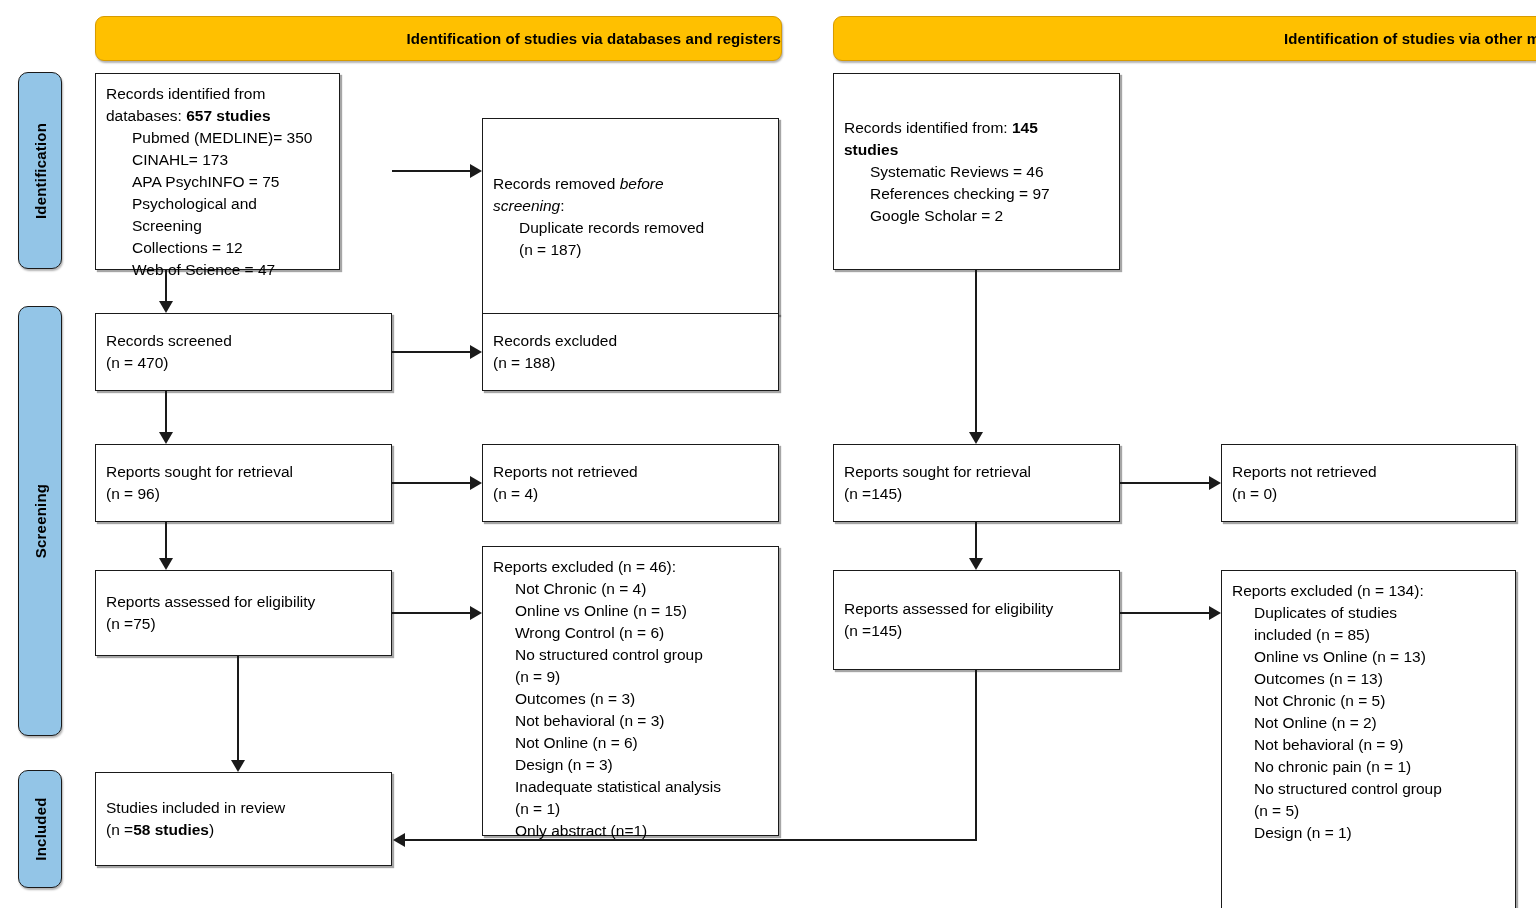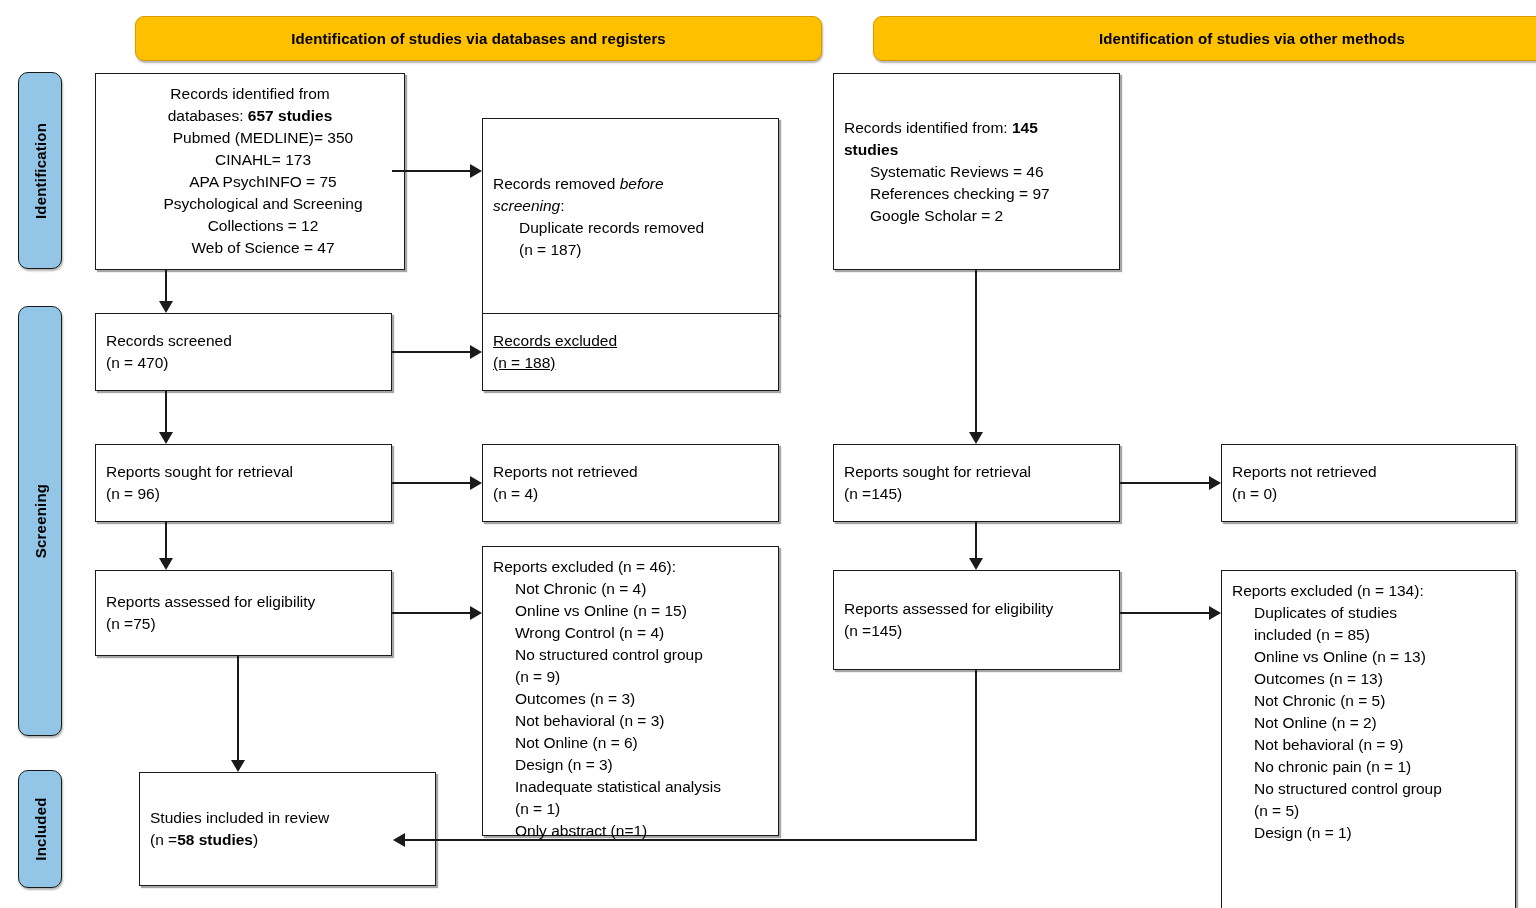--- a/index.html
+++ b/index.html
@@ -21,27 +21,26 @@
 
   
   .banner {
     position: absolute;
     background: #FFC000;
     border: 1px solid #d79b00;
     border-radius: 9px;
     box-sizing: border-box;
     display: flex;
     align-items: center;
-    justify-content: center;
+    justify-content: flex-end;
     font-weight: bold;
     font-size: 15px;
     color: #000;
     letter-spacing: 0.1px;
     box-shadow: 1px 2px 2px rgba(0,0,0,0.30);
-    margin-left: 40px;
   }
 
   
   .stage {
     position: absolute;
     background: #93C5E7;
     border: 1px solid #1a1a1a;
     border-radius: 10px;
     box-sizing: border-box;
     box-shadow: 1px 2px 2px rgba(0,0,0,0.30);
@@ -134,21 +133,21 @@
   </div>
 
   <div class="stage" style="left:18px; top:306px; width:44px; height:430px;">
     <span class="stage-label">Screening</span>
   </div>
 
   <div class="stage" style="left:18px; top:770px; width:44px; height:118px;">
     <span class="stage-label">Included</span>
   </div>
 
-  <div class="box align-top" style="left:95px; top:73px; width:310px; height:197px;text-align:center;">
+  <div class="box align-top" style="left:95px; top:73px; width:245px; height:197px;">
     <div class="box-text">
       <span>Records identified from</span><br>
       <span>databases: </span><b class="bold">657 studies</b><br>
       <span class="ind">Pubmed (MEDLINE)= 350</span>
       <span class="ind">CINAHL= 173</span>
       <span class="ind">APA PsychINFO = 75</span>
       <span class="ind">Psychological and Screening</span>
       <span class="ind">Collections = 12</span>
       <span class="ind">Web of Science = 47</span>
     </div>
@@ -163,21 +162,21 @@
     </div>
   </div>
 
   <div class="box vcenter" style="left:95px; top:313px; width:297px; height:78px;">
     <div class="box-text">
       <span>Records screened</span><br>
       <span>(n = 470)</span>
     </div>
   </div>
 
-  <div class="box vcenter" style="left:482px; top:313px; width:297px; height:78px;text-decoration:underline;">
+  <div class="box vcenter" style="left:482px; top:313px; width:297px; height:78px;">
     <div class="box-text">
       <span>Records excluded</span><br>
       <span>(n = 188)</span>
     </div>
   </div>
 
   <div class="box vcenter" style="left:95px; top:444px; width:297px; height:78px;">
     <div class="box-text">
       <span>Reports sought for retrieval</span><br>
       <span>(n = 96)</span>
@@ -196,34 +195,34 @@
       <span>Reports assessed for eligibility</span><br>
       <span>(n =75)</span>
     </div>
   </div>
 
   <div class="box align-top" style="left:482px; top:546px; width:297px; height:290px;">
     <div class="box-text">
       <span>Reports excluded (n = 46):</span>
       <span class="ind2">Not Chronic (n = 4)</span>
       <span class="ind2">Online vs Online (n = 15)</span>
-      <span class="ind2">Wrong Control (n = 4)</span>
+      <span class="ind2">Wrong Control (n = 6)</span>
       <span class="ind2">No structured control group</span>
       <span class="ind2"> (n = 9)</span>
       <span class="ind2">Outcomes (n = 3)</span>
       <span class="ind2">Not behavioral (n = 3)</span>
       <span class="ind2">Not Online (n = 6)</span>
       <span class="ind2">Design (n = 3)</span>
       <span class="ind2">Inadequate statistical analysis</span>
       <span class="ind2">(n = 1)</span>
       <span class="ind2">Only abstract (n=1)</span>
     </div>
   </div>
 
-  <div class="box vcenter" style="left:95px; top:772px; width:297px; height:114px;margin-left:44px;">
+  <div class="box vcenter" style="left:95px; top:772px; width:297px; height:94px;">
     <div class="box-text">
       <span>Studies included in review</span><br>
       <span>(n =</span><b class="bold">58 studies</b><span>)</span>
     </div>
   </div>
 
   <div class="box vcenter" style="left:833px; top:73px; width:287px; height:197px;">
     <div class="box-text">
       <span>Records identified from: </span><b class="bold">145</b><br>
       <b class="bold">studies</b><br>

